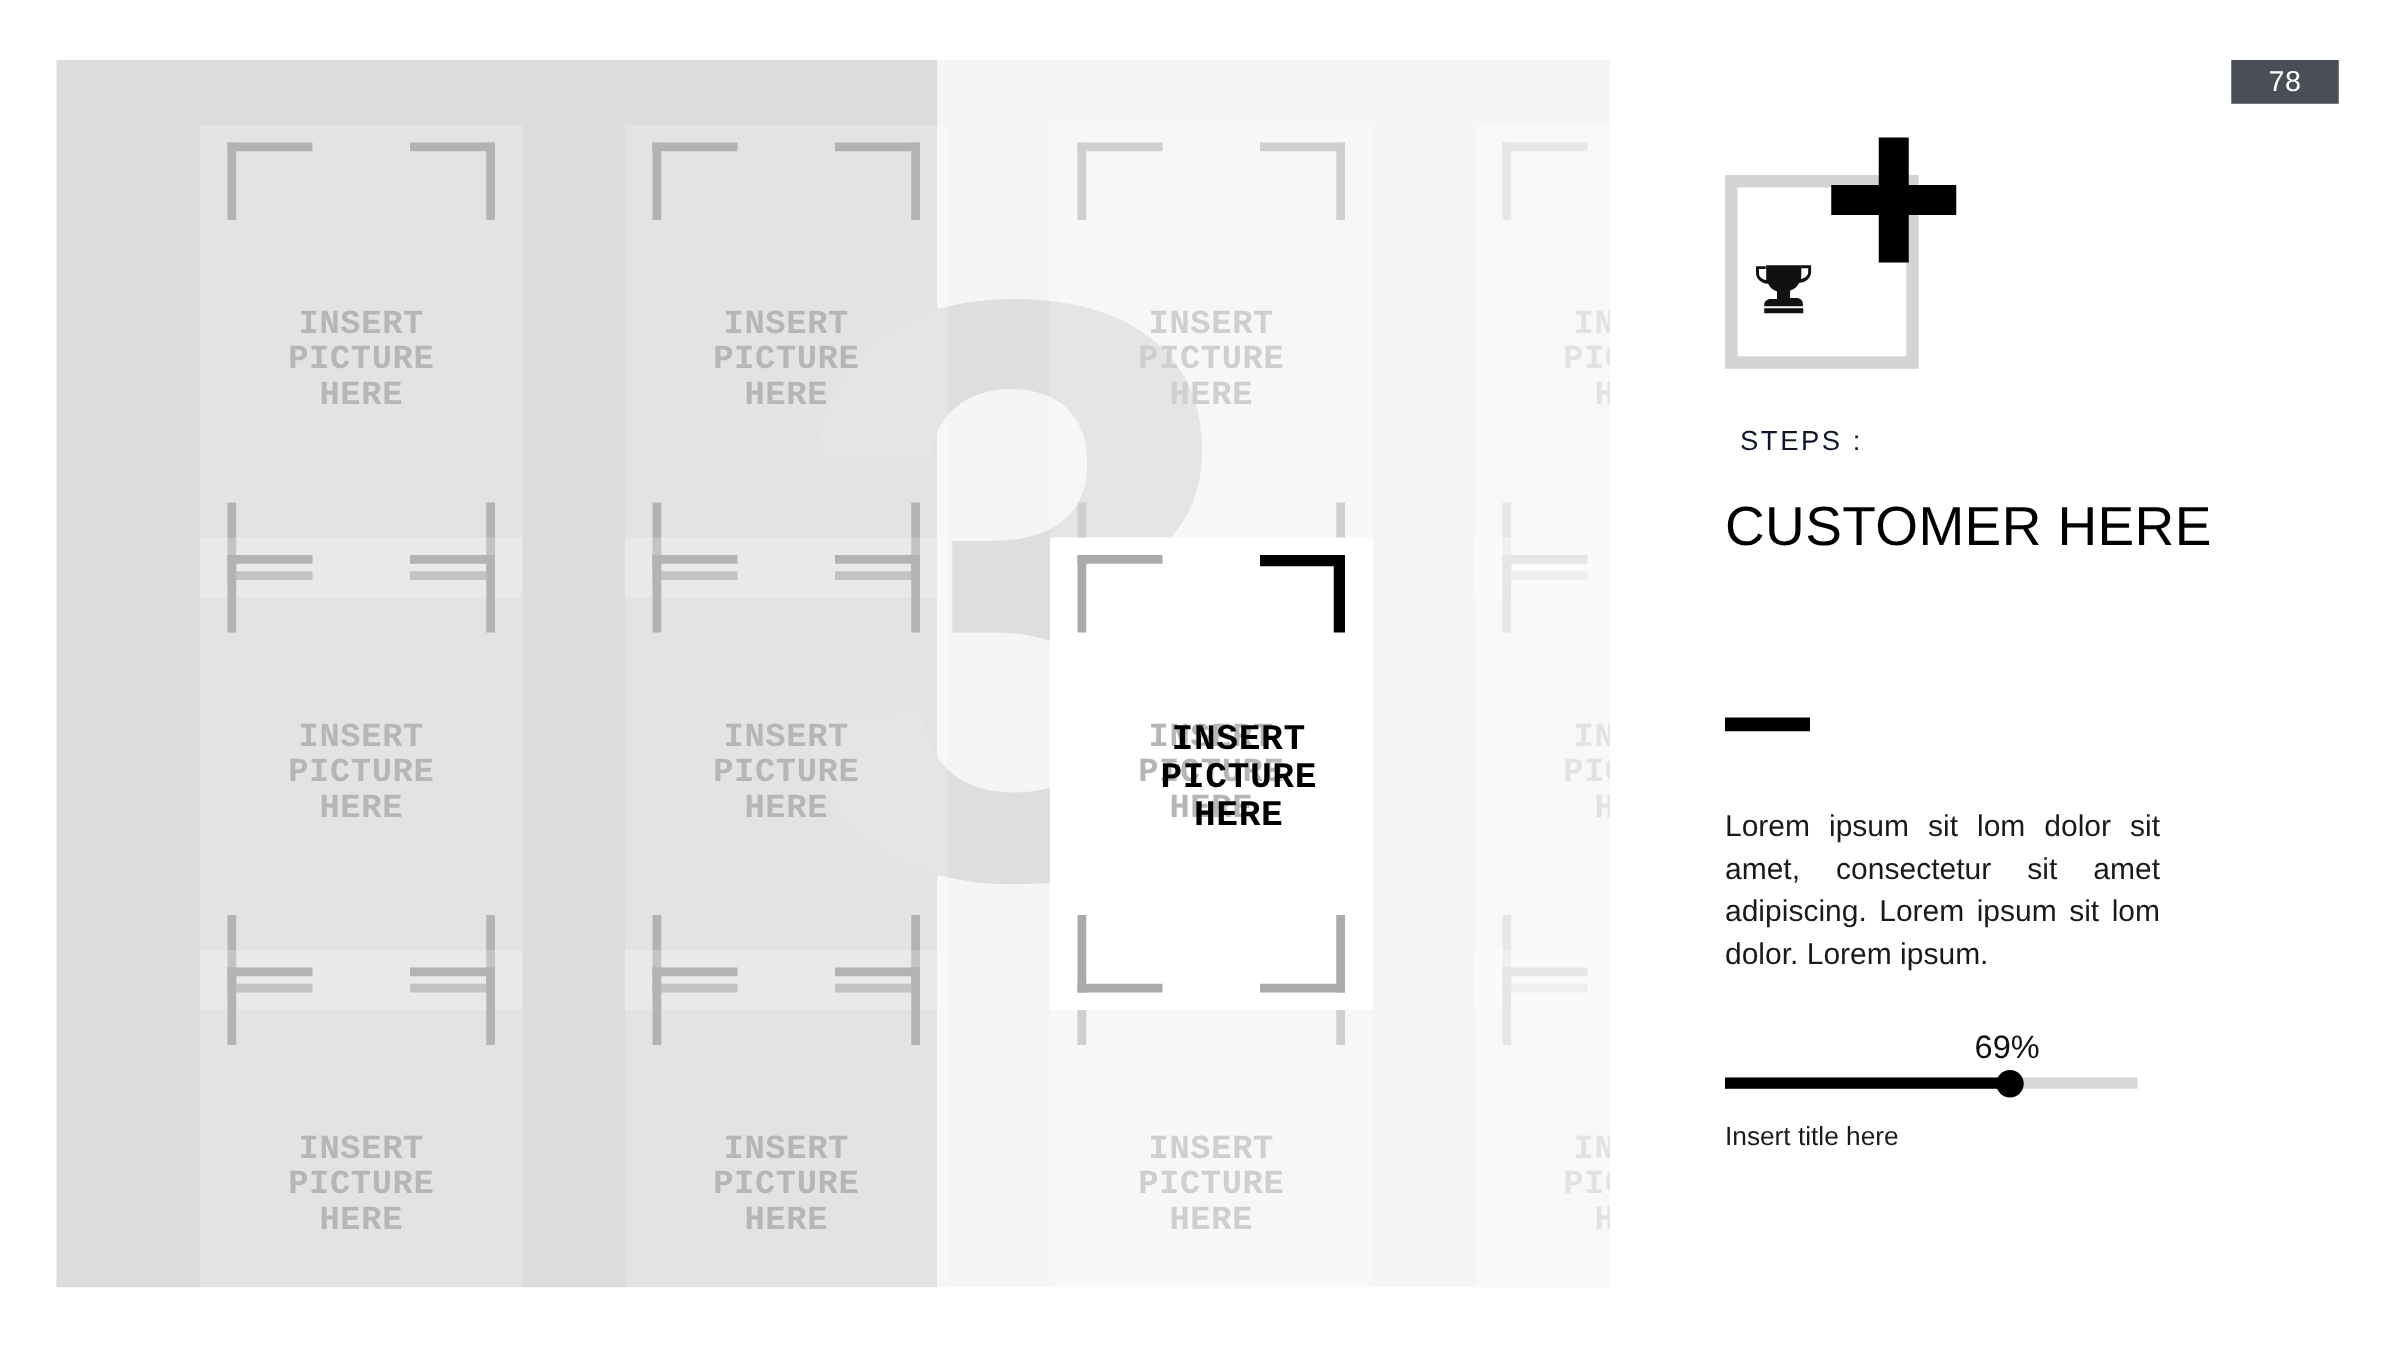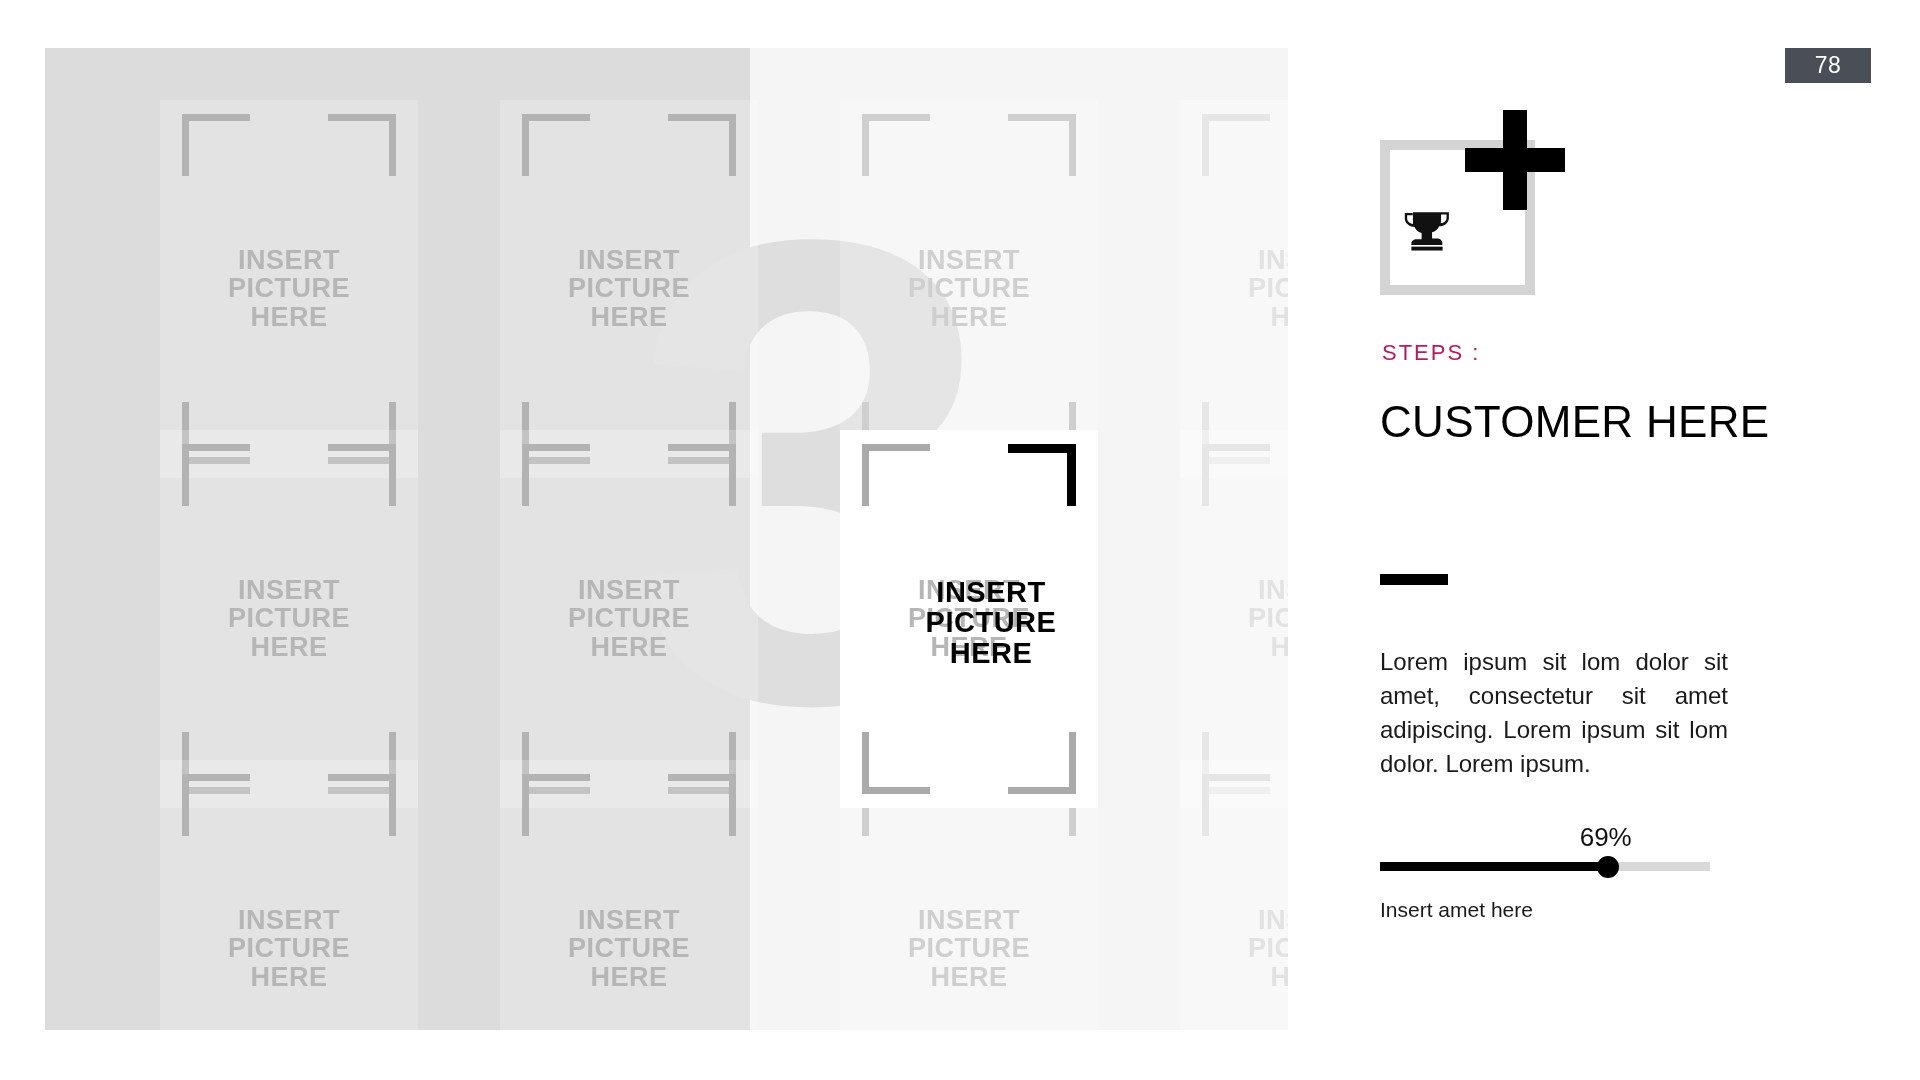--- a/index.html
+++ b/index.html
@@ -62,20 +62,21 @@
 
   
   .grid {
     position:absolute; left:0; top:0;
     width:1243px; height:982px;
   }
   .card {
     position:absolute;
     width:258px; height:378px;
     background:rgba(255,255,255,0.22);
+    font-family:Liberation Mono, monospace;
   }
   .card .brackets {
     position:absolute; left:22px; top:14px;
     width:214px; height:350px;
   }
   .br {
     position:absolute;
     width:68px; height:62px;
   }
   .br.tl { left:0; top:0;
@@ -168,23 +169,23 @@
     position:absolute; left:38px; top:0;
     width:24px; height:100px; background:#000000;
   }
   .icon-trophy {
     position:absolute; left:22px; top:95px;
     width:50px; height:52px;
     color:#111111;
   }
 
   .steps-label {
-    position:absolute; left:2px; top:340px;
+    position:absolute; left:12px; top:340px;
     font-size:22px; letter-spacing:2px;
-    color:#be185d;
+    color:#0f172a;
   }
   .main-title {
     position:absolute; left:0; top:400px;
     width:400px;
     font-size:44px;
     line-height:1.0;
     font-weight:400;
     color:#000000;
     letter-spacing:0.3px;
   }
@@ -406,17 +407,17 @@
     <div class="body-copy">Lorem ipsum sit lom dolor sit amet, consectetur sit amet adipiscing. Lorem ipsum sit lom dolor. Lorem ipsum.</div>
 
     <div class="progress-wrap">
       <div class="progress-value">
         <span id="pct-label" style="left: 199.7px;">69%</span>
       </div>
       <div class="track">
         <div class="track-fill" id="track-fill" style="width: 227.7px;"></div>
         <div class="knob" id="knob" style="left: 227.7px;"></div>
       </div>
-      <div class="progress-caption">Insert amet here</div>
+      <div class="progress-caption">Insert title here</div>
     </div>
 
   </div>
 </div>
 
 </body></html>

